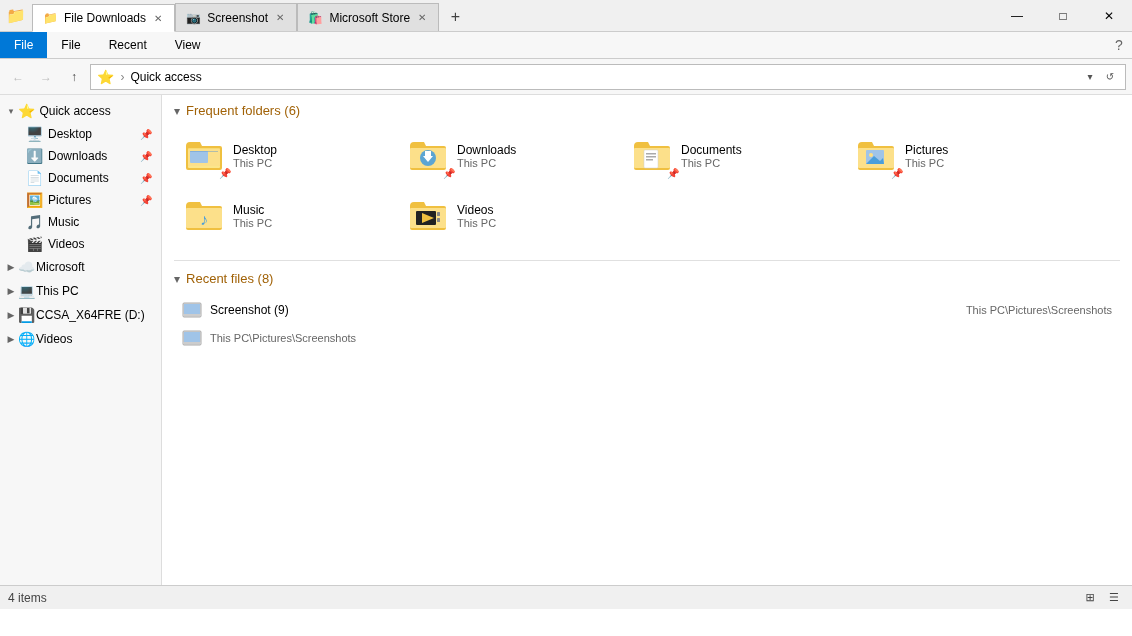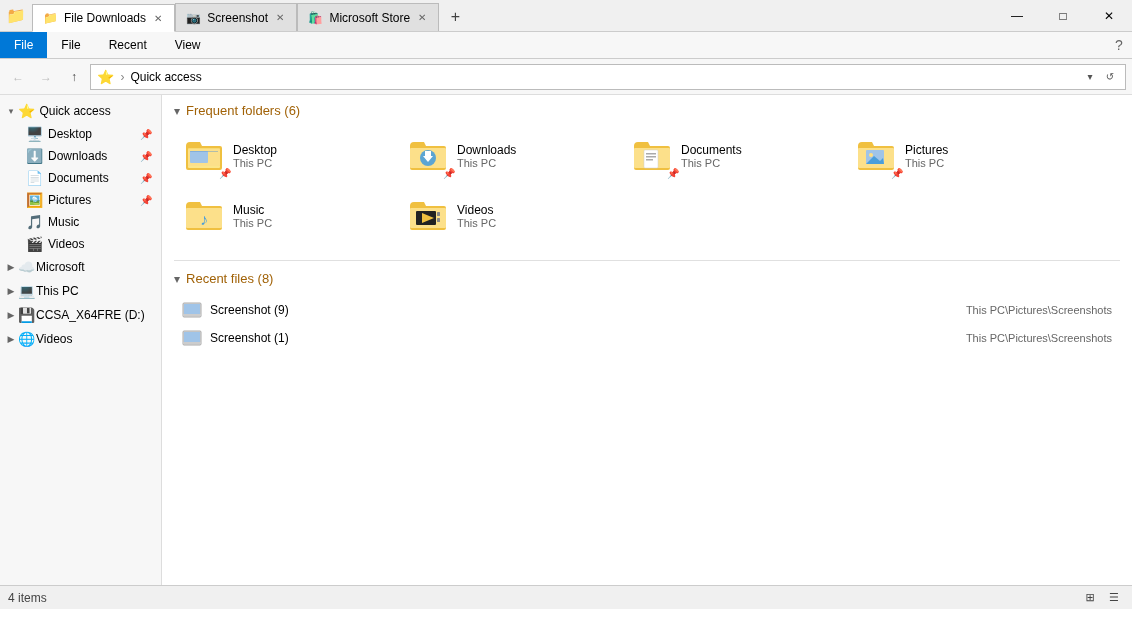--- a/index.html
+++ b/index.html
@@ -530,21 +530,20 @@
         </svg>
         <span class="recent-file-name">Screenshot (9)</span>
         <span class="recent-file-path">This PC\Pictures\Screenshots</span>
       </div>
       <div class="recent-file-item">
         <svg width="20" height="20" viewBox="0 0 20 20">
           <rect x="1" y="3" width="18" height="14" rx="1" fill="#ddd" stroke="#aaa" stroke-width="1"></rect>
           <rect x="2" y="4" width="16" height="10" fill="#a0c4e8"></rect>
           <rect x="1" y="14" width="18" height="2" fill="#ccc"></rect>
         </svg>
-        <span class="recent-file-name">Screenshot (1)</span>
         <span class="recent-file-path">This PC\Pictures\Screenshots</span>
       </div>
     </div>
 
   </div>
 </div>
 
 <div class="status-bar">
   <span>4 items</span>
   <div class="status-bar-right">

